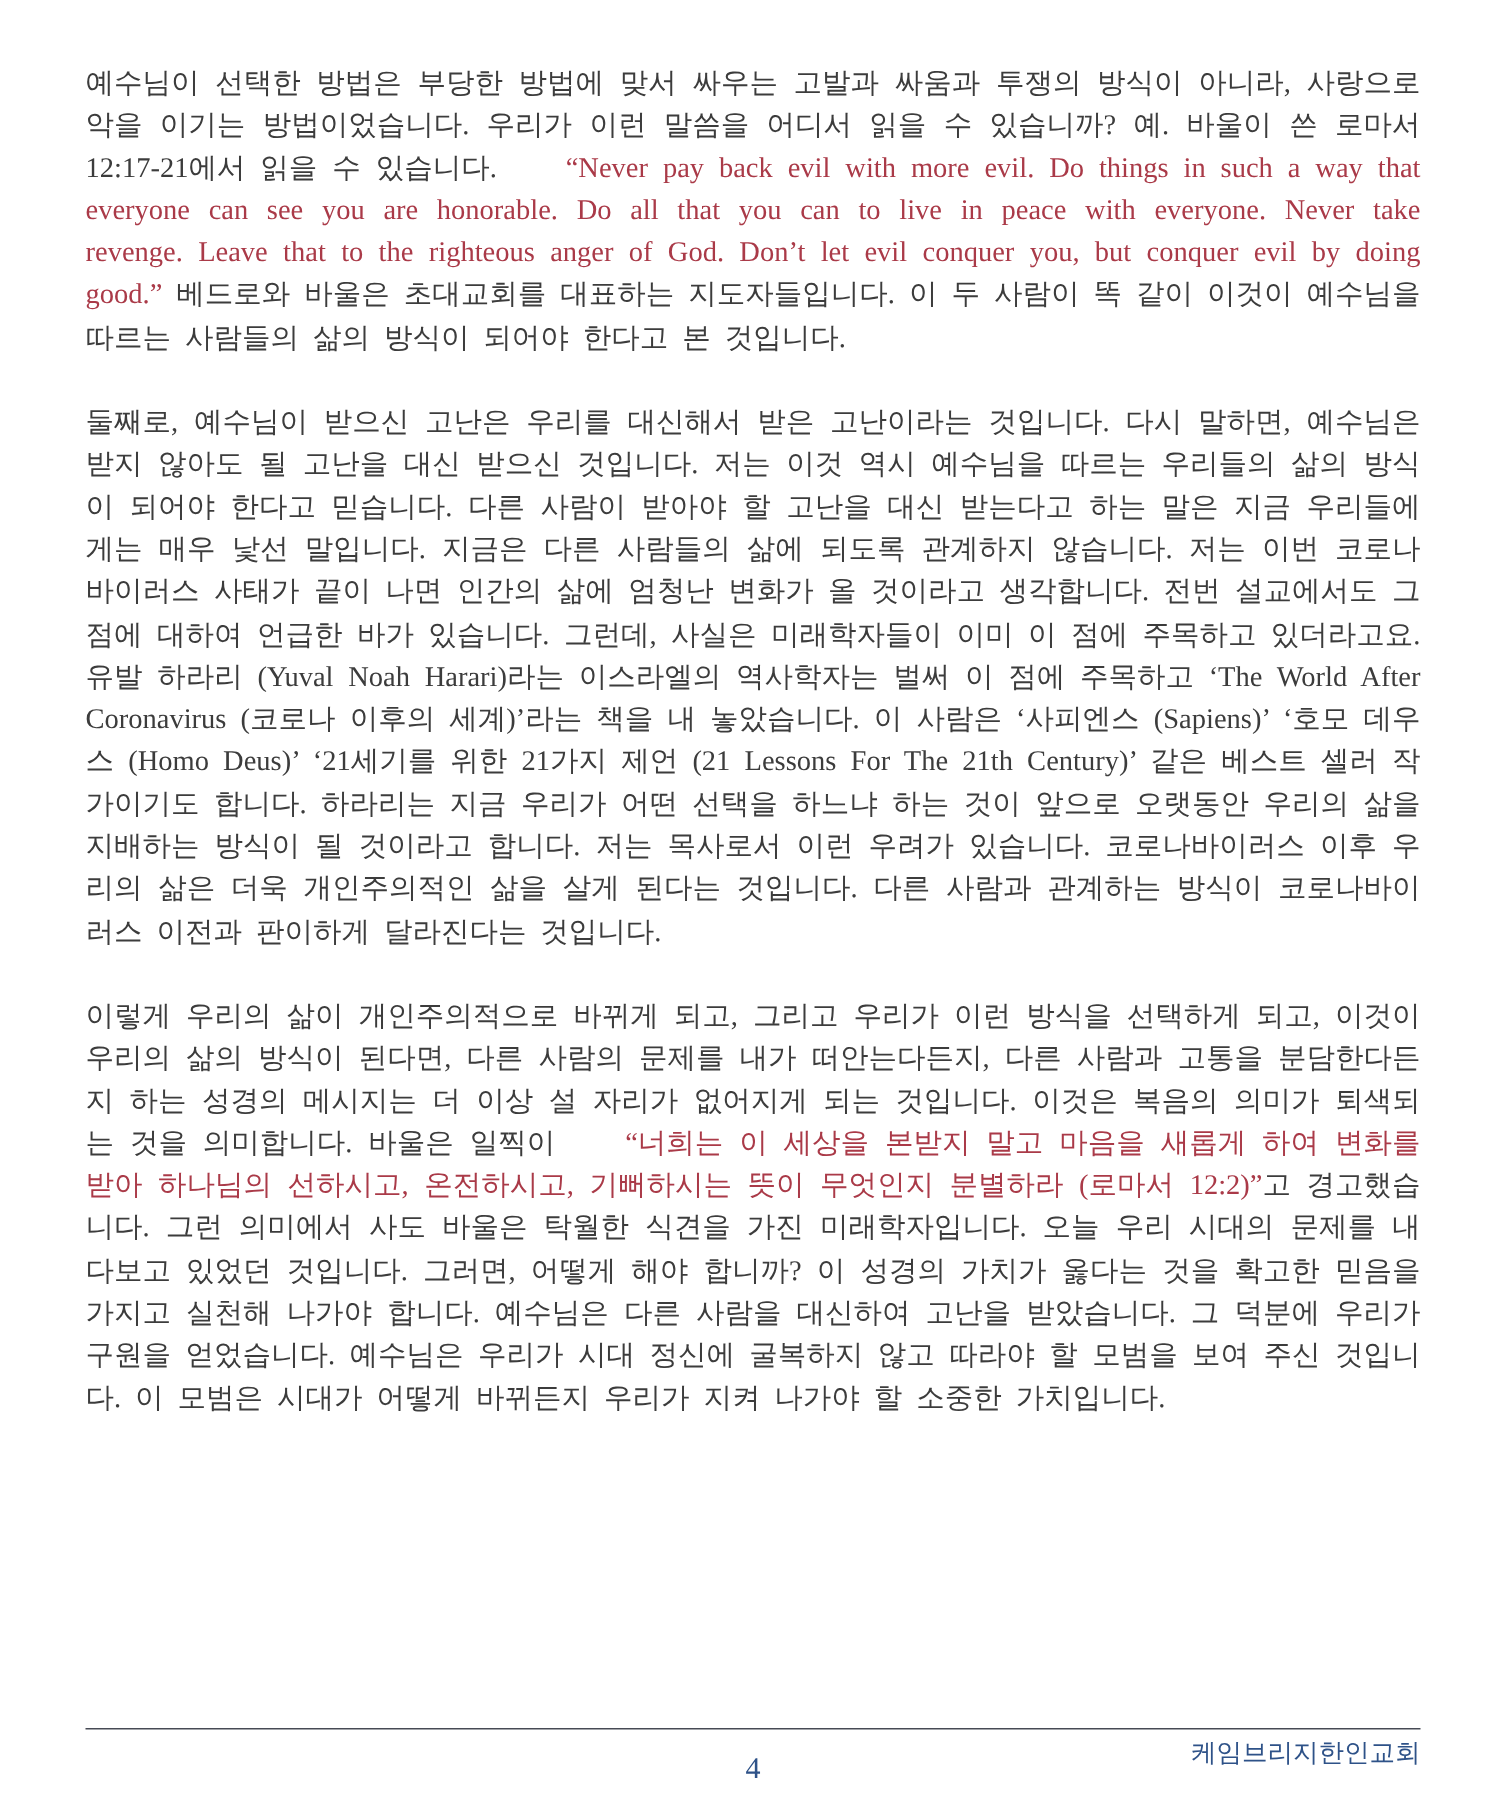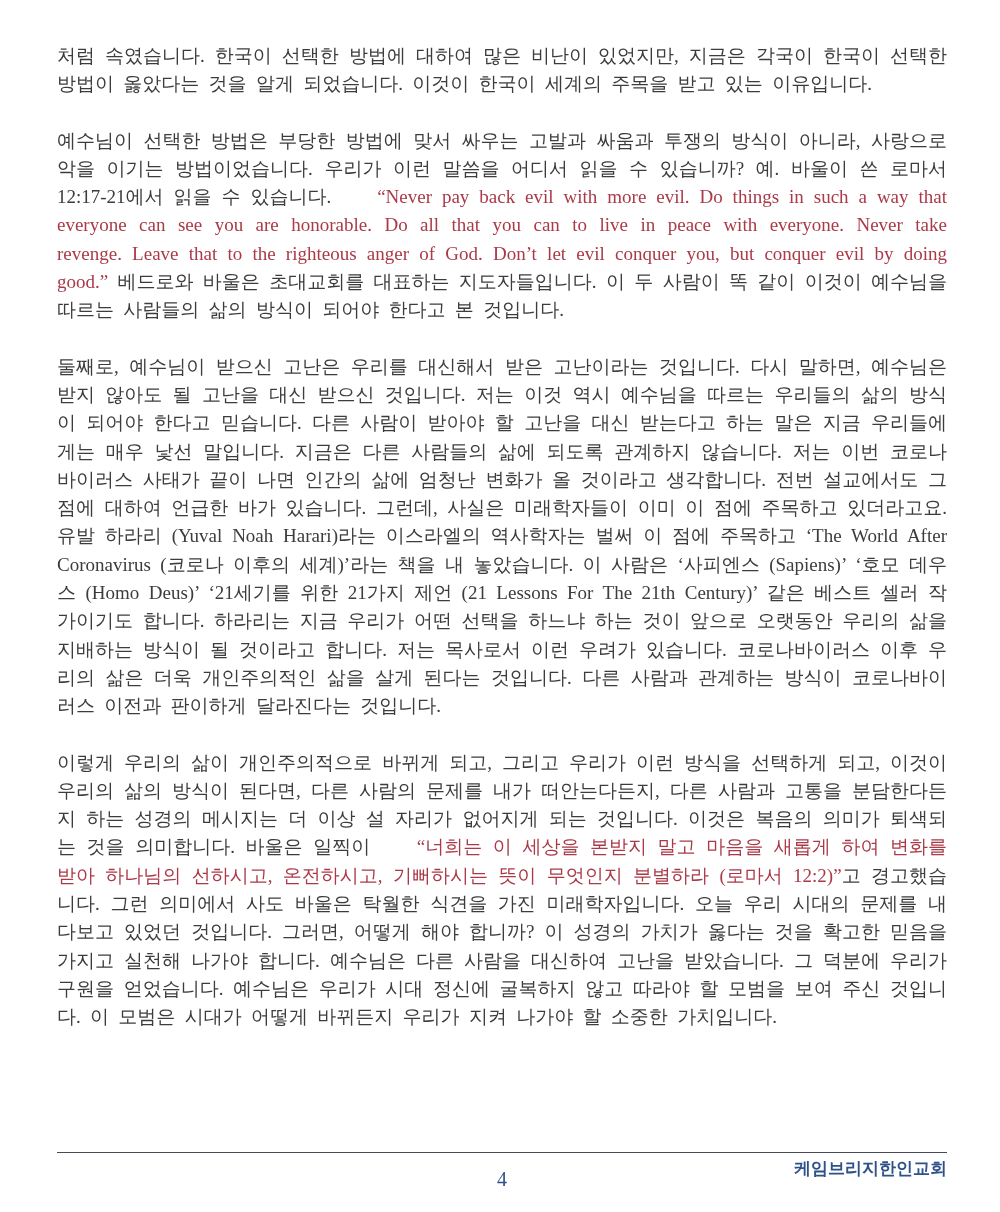--- a/index.html
+++ b/index.html
@@ -49,40 +49,39 @@
   .footer-rule {
     border: none;
     border-top: 1.6px solid var(--color-divider);
     width: 100%;
   }
   .footer-org {
     position: absolute;
     right: 0;
     top: 5px;
     font-size: 17px;
-    font-weight: bold;
+    font-weight: normal;
     color: var(--color-footer-blue);
   }
   .footer-page {
     position: absolute;
     left: 0;
     right: 0;
     top: 16px;
     text-align: center;
     font-size: 20px;
     color: var(--color-footer-blue);
   }
 </style>
 </head>
 <body>
 
 <div class="page">
   <div class="content">
 
-    <p class="para"><span>처럼 속였습니다. 한국이 선택한 방법에 대하여 많은 비난이 있었지만, 지금은 각국이 한국이 선택한 방법이 옳았다는 것을 알게 되었습니다. 이것이 한국이 세계의 주목을 받고 있는 이유입니다.</span></p>
 
     <p class="para"><span>예수님이 선택한 방법은 부당한 방법에 맞서 싸우는 고발과 싸움과 투쟁의 방식이 아니라, 사랑으로 악을 이기는 방법이었습니다. 우리가 이런 말씀을 어디서 읽을 수 있습니까? 예. 바울이 쓴 로마서 12:17-21에서 읽을 수 있습니다. </span><span class="run-red">“Never pay back evil with more evil. Do things in such a way that everyone can see you are honorable. Do all that you can to live in peace with everyone. Never take revenge. Leave that to the righteous anger of God. Don’t let evil conquer you, but conquer evil by doing good.”</span><span> 베드로와 바울은 초대교회를 대표하는 지도자들입니다. 이 두 사람이 똑 같이 이것이 예수님을 따르는 사람들의 삶의 방식이 되어야 한다고 본 것입니다.</span></p>
 
     <p class="para"><span>둘째로, 예수님이 받으신 고난은 우리를 대신해서 받은 고난이라는 것입니다. 다시 말하면, 예수님은 받지 않아도 될 고난을 대신 받으신 것입니다. 저는 이것 역시 예수님을 따르는 우리들의 삶의 방식이 되어야 한다고 믿습니다. 다른 사람이 받아야 할 고난을 대신 받는다고 하는 말은 지금 우리들에게는 매우 낯선 말입니다. 지금은 다른 사람들의 삶에 되도록 관계하지 않습니다. 저는 이번 코로나바이러스 사태가 끝이 나면 인간의 삶에 엄청난 변화가 올 것이라고 생각합니다. 전번 설교에서도 그 점에 대하여 언급한 바가 있습니다. 그런데, 사실은 미래학자들이 이미 이 점에 주목하고 있더라고요. 유발 하라리 (Yuval Noah Harari)라는 이스라엘의 역사학자는 벌써 이 점에 주목하고 ‘The World After Coronavirus (코로나 이후의 세계)’라는 책을 내 놓았습니다. 이 사람은 ‘사피엔스 (Sapiens)’ ‘호모 데우스 (Homo Deus)’ ‘21세기를 위한 21가지 제언 (21 Lessons For The 21th Century)’ 같은 베스트 셀러 작가이기도 합니다. 하라리는 지금 우리가 어떤 선택을 하느냐 하는 것이 앞으로 오랫동안 우리의 삶을 지배하는 방식이 될 것이라고 합니다. 저는 목사로서 이런 우려가 있습니다. 코로나바이러스 이후 우리의 삶은 더욱 개인주의적인 삶을 살게 된다는 것입니다. 다른 사람과 관계하는 방식이 코로나바이러스 이전과 판이하게 달라진다는 것입니다.</span></p>
 
     <p class="para"><span>이렇게 우리의 삶이 개인주의적으로 바뀌게 되고, 그리고 우리가 이런 방식을 선택하게 되고, 이것이 우리의 삶의 방식이 된다면, 다른 사람의 문제를 내가 떠안는다든지, 다른 사람과 고통을 분담한다든지 하는 성경의 메시지는 더 이상 설 자리가 없어지게 되는 것입니다. 이것은 복음의 의미가 퇴색되는 것을 의미합니다. 바울은 일찍이 </span><span class="run-red">“너희는 이 세상을 본받지 말고 마음을 새롭게 하여 변화를 받아 하나님의 선하시고, 온전하시고, 기뻐하시는 뜻이 무엇인지 분별하라 (로마서 12:2)”</span><span>고 경고했습니다. 그런 의미에서 사도 바울은 탁월한 식견을 가진 미래학자입니다. 오늘 우리 시대의 문제를 내다보고 있었던 것입니다. 그러면, 어떻게 해야 합니까? 이 성경의 가치가 옳다는 것을 확고한 믿음을 가지고 실천해 나가야 합니다. 예수님은 다른 사람을 대신하여 고난을 받았습니다. 그 덕분에 우리가 구원을 얻었습니다. 예수님은 우리가 시대 정신에 굴복하지 않고 따라야 할 모범을 보여 주신 것입니다. 이 모범은 시대가 어떻게 바뀌든지 우리가 지켜 나가야 할 소중한 가치입니다.</span></p>
 
   </div>
 
   <div class="footer">

